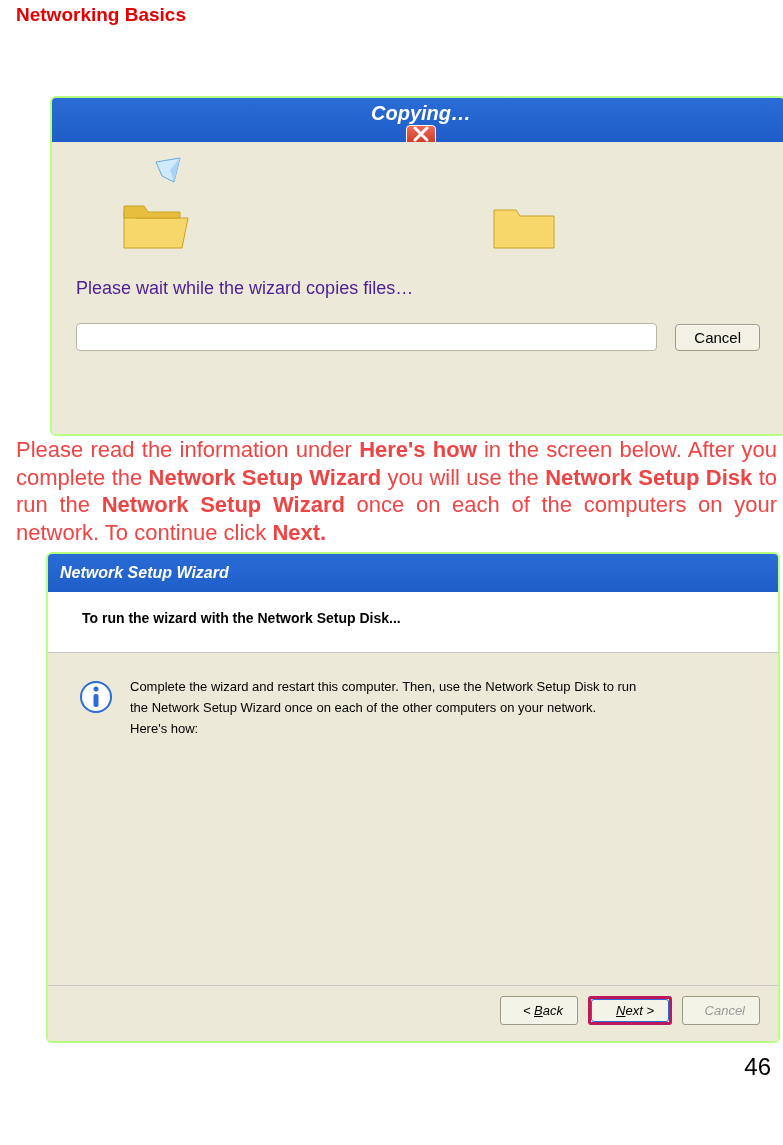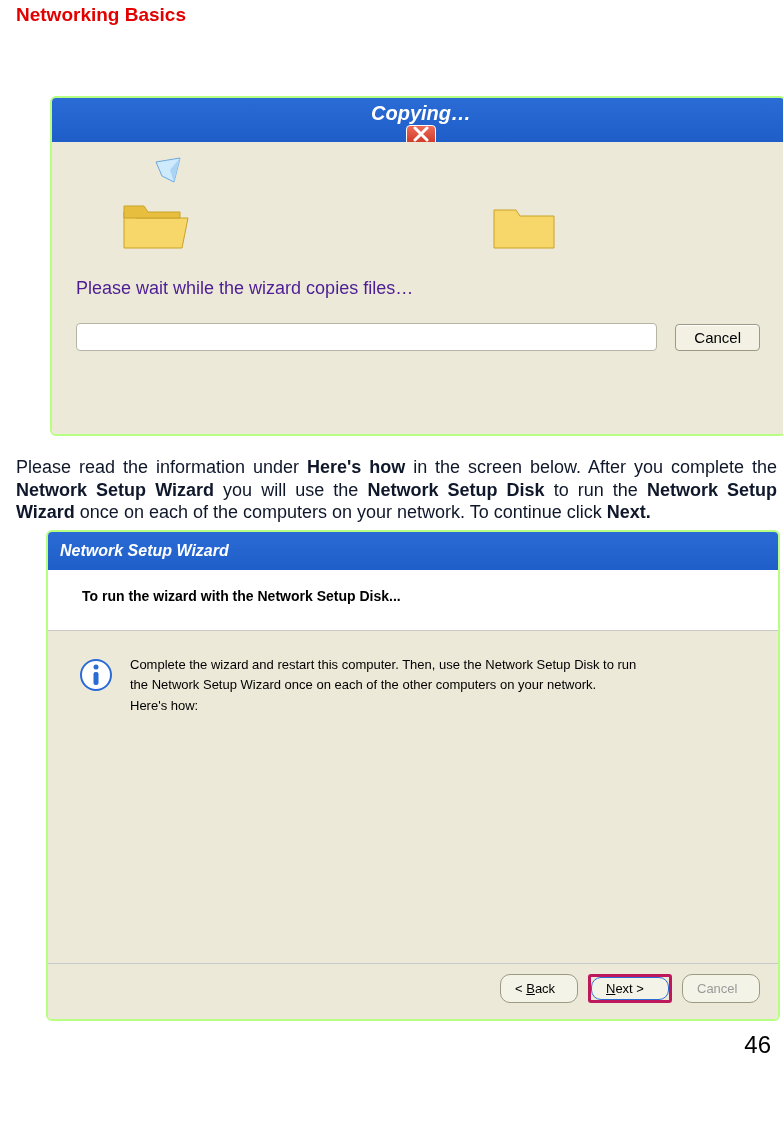--- a/index.html
+++ b/index.html
@@ -12,25 +12,25 @@
   .page {
     padding: 4px 6px 10px 16px;
   }
   .page-title {
     color: #e20000;
     font-weight: bold;
     font-size: 19px;
     margin-bottom: 70px;
   }
   .body-text {
-    font-size: 18px;
+    font-size: 22px;
     line-height: 1.25;
-    color: #0f172a;
+    color: #ef4444;
     text-align: justify;
-    margin: 20px 0 6px 0;
+    margin: 0 0 6px 0;
   }
   .body-text b { font-weight: bold; }
 
   
   .copy-dialog {
     width: 732px;
     margin: 0 0 0 34px;
     border: 2px solid #b6ff80;
     border-radius: 6px;
     overflow: hidden;
@@ -168,25 +168,26 @@
     background: #ece9d8;
     border-top: 1px solid #c8c8c8;
     padding: 10px 18px 16px 0;
     display: flex;
     justify-content: flex-end;
     gap: 10px;
   }
   .wiz-btn {
     background: #f4f3e7;
     border: 1px solid #9c9a85;
-    border-radius: 10px;
+    border-radius: 3px;
     padding: 3px 14px;
     font-size: 13px;
     min-width: 78px;
-    text-align:left;
+    text-align:right;
+    font-style:italic;
   }
   .wiz-btn.disabled { color:#9a9a9a; }
   .next-wrap {
     border: 3px solid #be185d;
     border-radius: 3px;
     padding: 0;
     display: inline-block;
   }
   .next-wrap .wiz-btn {
     border: 1px solid #2a6bd6;

